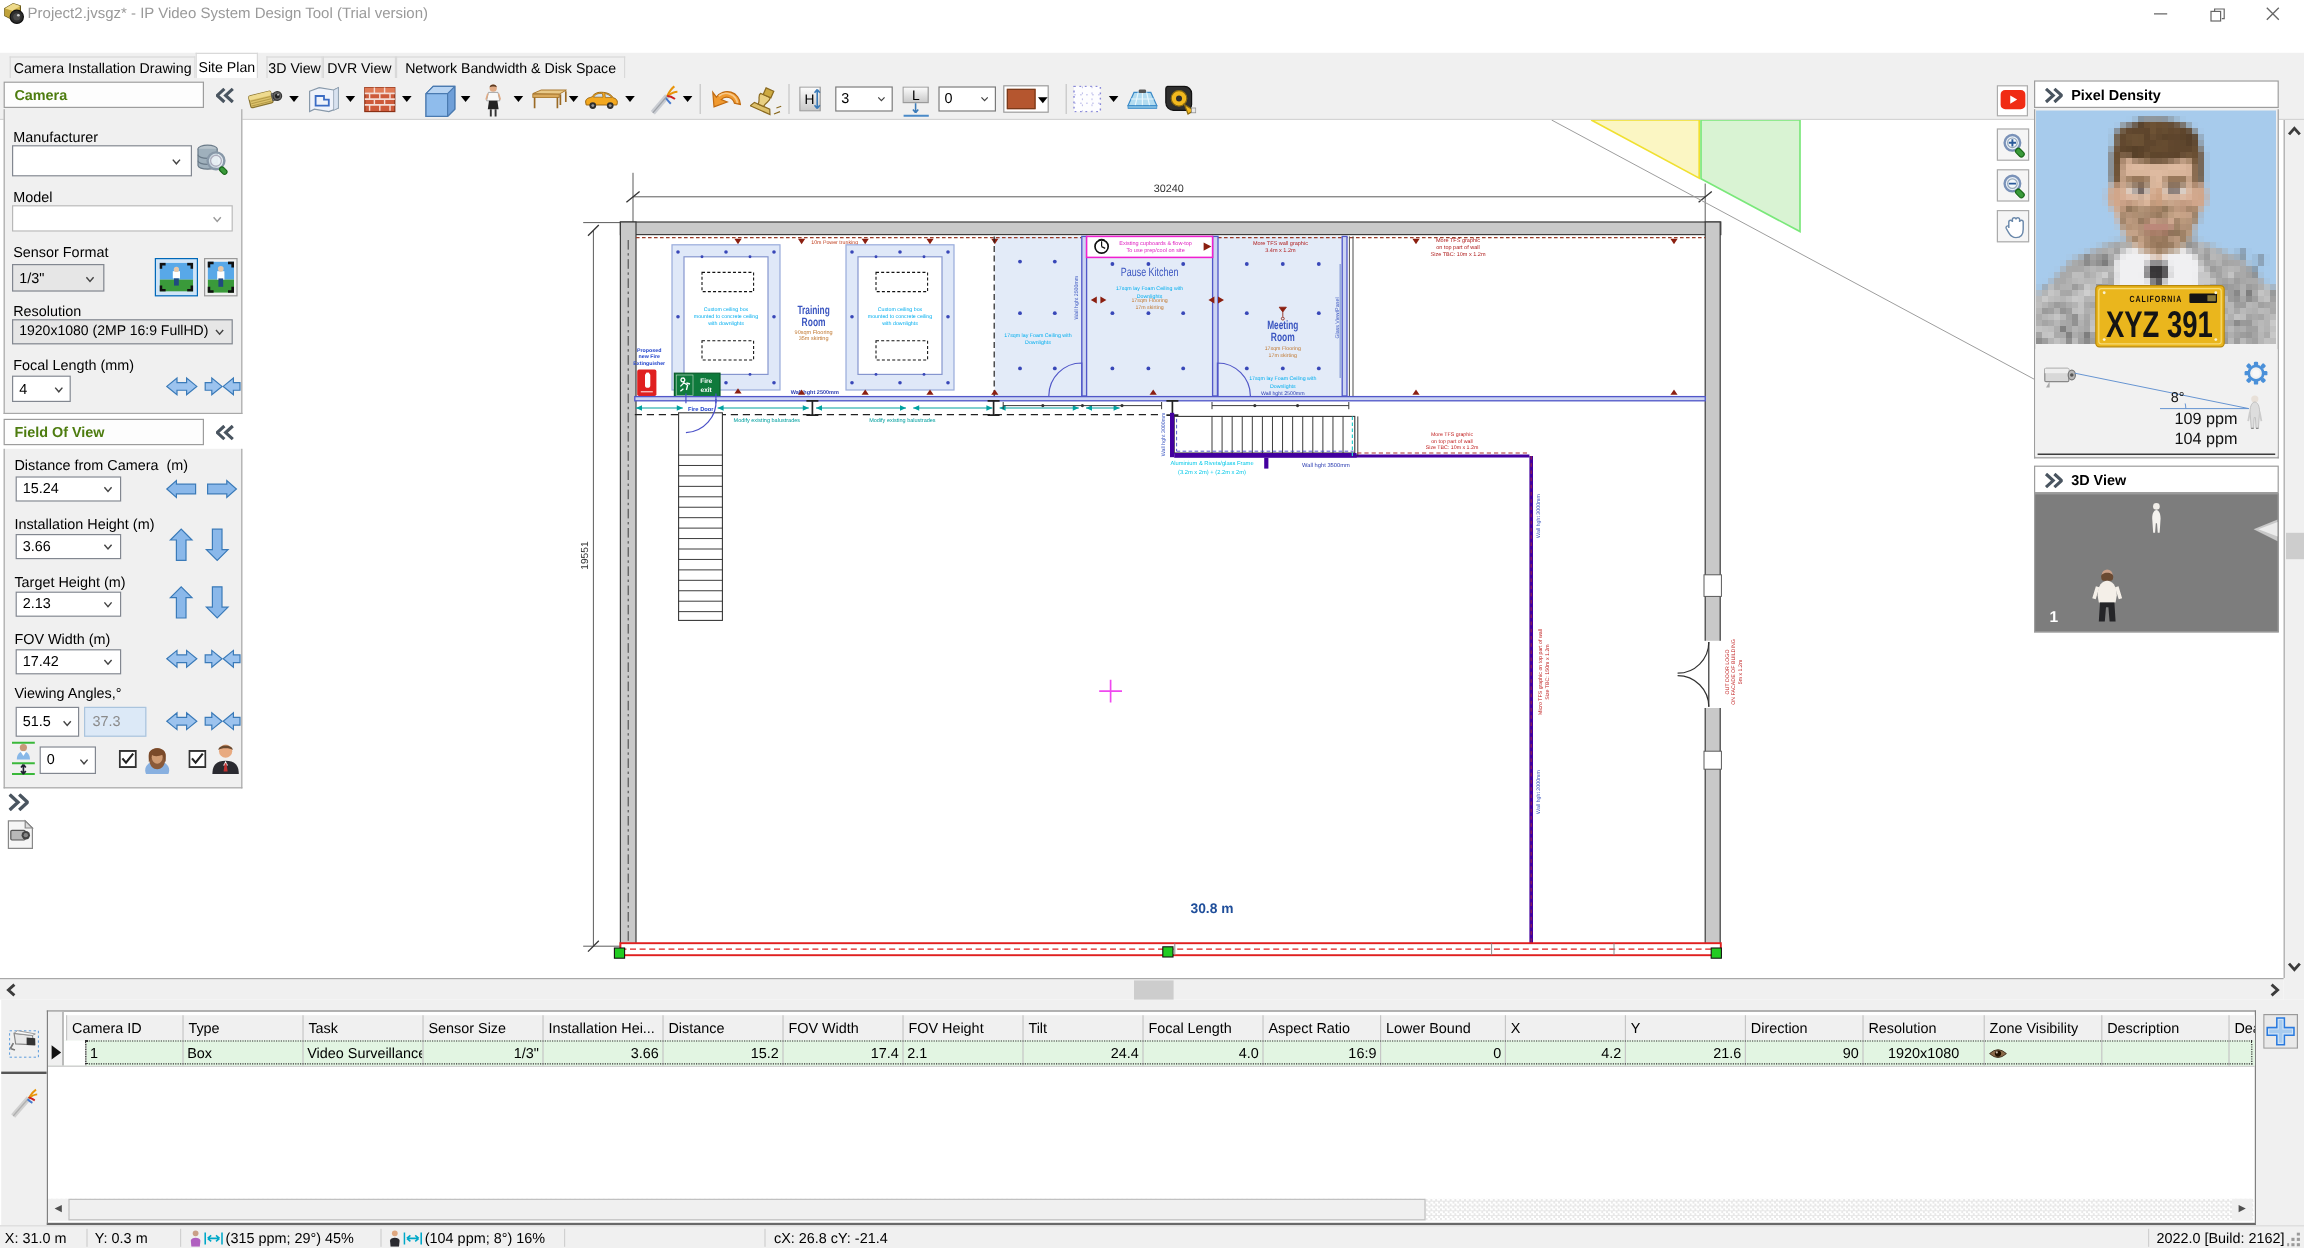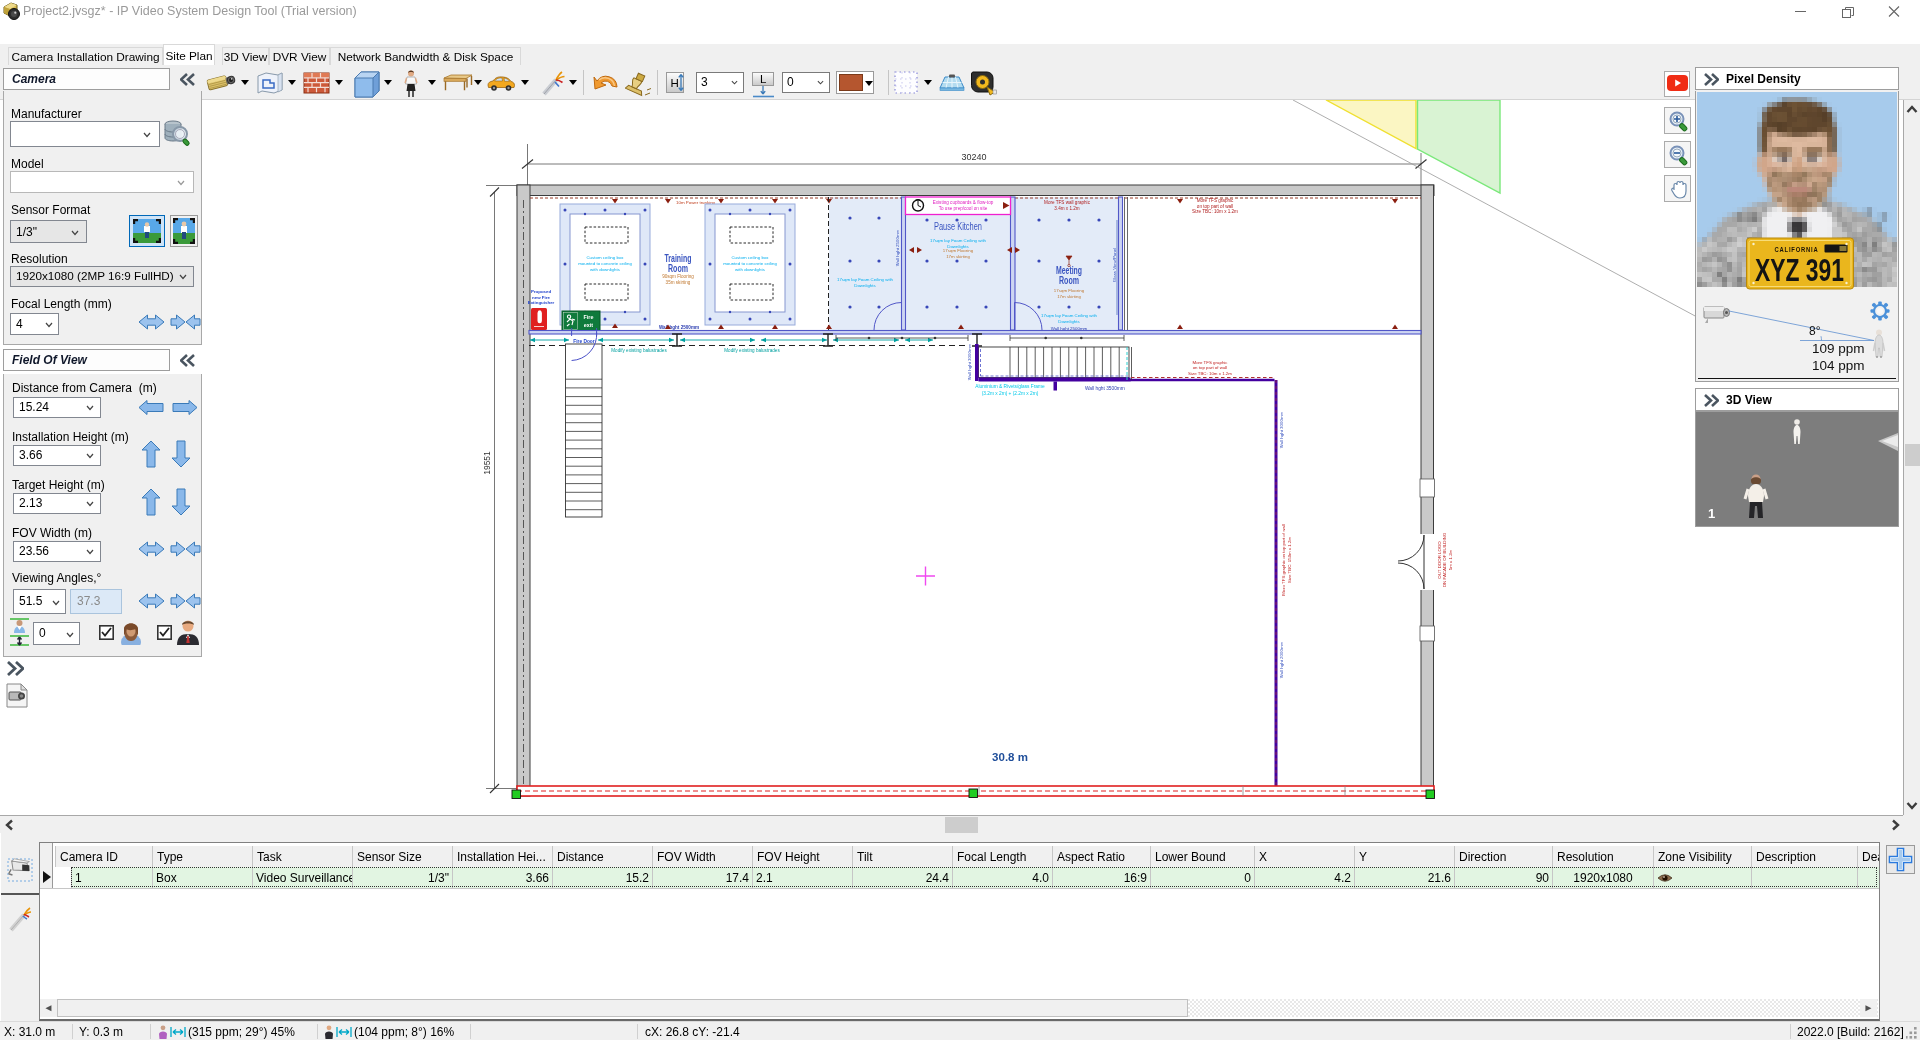--- a/index.html
+++ b/index.html
@@ -22,21 +22,21 @@
 .tcombo{position:absolute;height:21px;background:#fff;border:1px solid #7a7a7a;font-size:12px;padding:2px 0 0 4px;}
 .tcombo .chev{position:absolute;right:5px;top:6px;width:7px;height:7px;}
 
 #canvas{left:0;top:100px;width:1903px;height:715px;background:#fff;z-index:0;}
 
 .sb{background:#f0f0f0;}
 .sbthumb{position:absolute;background:#cdcdcd;}
 .sbarr{position:absolute;color:#505050;font-size:10px;line-height:17px;text-align:center;}
 
 #lpanel{left:3px;top:67px;width:199px;height:591px;z-index:6;}
-.phead{position:absolute;left:0;width:167px;height:22px;background:#fdfdfd;border:1px solid #9d9d9d;font-size:12px;font-weight:bold;padding:3px 0 0 8px;color:#0f172a;font-style:italic;}
+.phead{position:absolute;left:0;width:167px;height:22px;background:#fdfdfd;border:1px solid #9d9d9d;font-size:12px;font-weight:bold;padding:3px 0 0 8px;color:#4d7c0f;}
 .pbody{position:absolute;left:0;width:199px;background:#f0f0f0;border:1px solid #a8a8a8;border-top:none;}
 .plabel{position:absolute;font-size:12px;color:#000;}
 .combo{position:absolute;background:#fff;border:1px solid #828790;font-size:12px;color:#000;}
 .combo .cv{position:absolute;left:5px;top:3px;}
 .chev{position:absolute;width:8px;height:8px;}
 svg{display:block;}
 
 #rpanel{left:1695px;top:67px;width:204px;z-index:6;}
 .rhead{position:relative;width:204px;height:23px;background:#fff;border:1px solid #9d9d9d;font-size:12px;font-weight:bold;color:#000;padding-left:31px;}
 
@@ -322,21 +322,21 @@
    <svg class="chev" style="left:72px;top:6px" viewBox="0 0 8 8">
             <path d="M1 2 L4 5.5 L7 2" fill="none" stroke="#444" stroke-width="1.2"></path>
           </svg>
   </div>
   <svg class="abs" style="left:136px;top:114px" width="52" height="28" viewBox="0 0 52 28">
    <path d="M7 27 V10 H2 L11 1 L20 10 H15 V27 Z" fill="#8ab8ea" stroke="#3a7ab8"></path>
    <path d="M37 1 V18 H32 L41 27 L50 18 H45 V1 Z" fill="#8ab8ea" stroke="#3a7ab8"></path>
   </svg>
   <div class="plabel" style="left:8px;top:152px">FOV Width (m)</div>
   <div class="combo" style="left:9px;top:167px;width:88px;height:21px">
-          <span class="cv" style="top:2px">23.56</span>
+          <span class="cv" style="top:2px">17.42</span>
    <svg class="chev" style="left:72px;top:6px" viewBox="0 0 8 8">
             <path d="M1 2 L4 5.5 L7 2" fill="none" stroke="#444" stroke-width="1.2"></path>
           </svg>
   </div>
   <svg class="abs" style="left:133px;top:166px" width="64" height="18" viewBox="0 0 64 18">
    <path d="M2 9 L10.5 2 V5.8 H18.5 V2 L27 9 L18.5 16 V12.2 H10.5 V16 Z" fill="#9cc3ee" stroke="#3a7ab8"></path>
    <path d="M34 5.8 h5.5 V2 L48 9 L39.5 16 V12.2 h-5.5 z" fill="#9cc3ee" stroke="#3a7ab8"></path>
    <path d="M63 5.8 h-5.5 V2 L49 9 L57.5 16 V12.2 h5.5 z" fill="#9cc3ee" stroke="#3a7ab8"></path>
   </svg>
   <div class="plabel" style="left:8px;top:197px">Viewing Angles,°</div>

